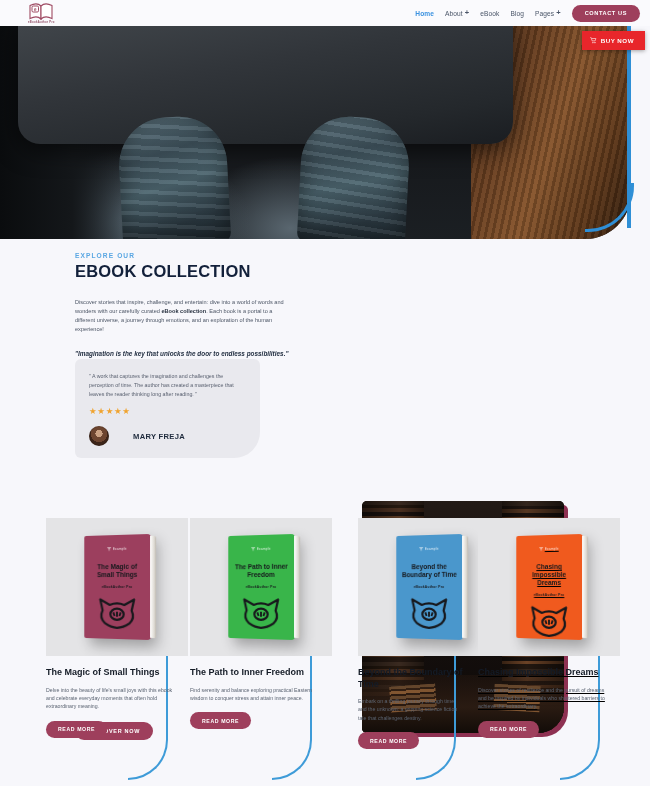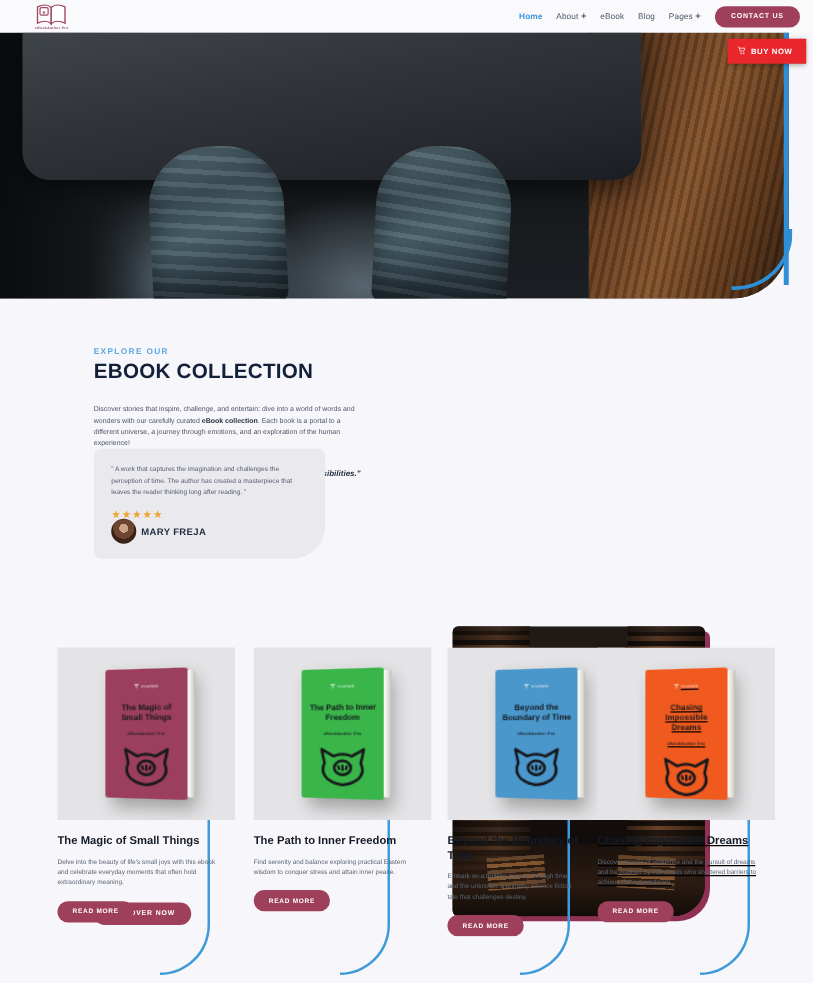--- a/index.html
+++ b/index.html
@@ -88,34 +88,34 @@
   .btn-buy {
     position: absolute; right: 5px; top: 5px; z-index: 30;
     background: #e8262b; color: #fff; border: none; cursor: pointer;
     font-size: 6.2px; font-weight: 700; letter-spacing: .5px;
     padding: 5.5px 11px 5.5px 8px; display: flex; align-items: center; gap: 4px;
     box-shadow: 0 1px 4px rgba(0,0,0,.35);
   }
 
   
   .collection { position: relative; padding: 26px 0 0 0; height: 280px; background: #f7f7fb; }
-  .col-left { position: absolute; left: 75px; top: 39px; width: 215px; }
+  .col-left { position: absolute; left: 75px; top: 13px; width: 215px; }
   .eyebrow { font-size: 6.6px; font-weight: 700; letter-spacing: 1.1px; color: #5aa7e3; }
   .heading { font-size: 16.5px; font-weight: 700; letter-spacing: .2px; color: #12203a; margin-top: 3px; }
   .body-copy { font-size: 5.6px; line-height: 1.62; color: #4d5666; margin-top: 17px; }
   .body-copy b { color: #2b3443; font-weight: 700; }
   .pullquote { font-size: 6.4px; font-style: italic; font-weight: 700; color: #1d2a3d; line-height: 1.55; margin-top: 15px; }
 
   .testimonial {
     position: absolute; left: 75px; top: 120px; width: 185px; padding: 13px 14px 12px 14px;
     background: #e9e9ee; border-radius: 6px 6px 26px 6px;
   }
   .t-quote { font-size: 5.3px; line-height: 1.68; color: #5a6170; }
   .stars { margin-top: 8px; font-size: 8.5px; letter-spacing: .7px; color: #f0a32e; line-height: 1; }
-  .t-person { display: flex; align-items: center; gap: 4px; }
+  .t-person { display: flex; align-items: center; gap: 24px; margin-top: 11px; }
   .avatar {
     width: 20px; height: 20px; border-radius: 50%; overflow: hidden; flex: none;
     background: radial-gradient(circle at 50% 38%, #caa183 0 22%, #6d4530 23% 52%, #3d2519 53% 100%);
     box-shadow: inset 0 0 0 1px rgba(0,0,0,.12);
   }
   .t-name { font-size: 7.6px; font-weight: 700; color: #1e2a3c; letter-spacing: .3px; }
 
   .btn-discover {
     position: absolute; left: 75px; top: 483px; background: #9e3f5c; color: #fff;
     border: none; cursor: pointer; font-size: 5.5px; font-weight: 700; letter-spacing: .7px;
@@ -174,21 +174,21 @@
     background: repeating-linear-gradient(180deg,#6a4a2e 0 3px, #321f13 3px 5px, #8a5c34 5px 8px, #2a1a10 8px 10px);
     opacity:.9;
   }
   .lib-stack.a { left: 28px; transform: rotate(-4deg); }
   .lib-stack.b { right: 24px; transform: rotate(3deg); }
 
   
   .cards { position: absolute; left: 0; top: 518px; width: 650px; height: 276px; }
   .card { position: absolute; top: 0; width: 142px; }
   .card.c0 { left: 46px; }
-  .card.c1 { left: 203px; }
+  .card.c1 { left: 190px; }
   .card.c2 { left: 334px; padding-left: 24px; }
   .card.c3 { left: 478px; text-decoration: underline; }
 
   .cover-box {
     position: relative; width: 142px; height: 138px; background: #e4e4e6;
     display: flex; align-items: center; justify-content: center; overflow: hidden;
   }
   .book {
     position: relative; width: 68px; height: 104px; border-radius: 2px 4px 4px 2px;
     box-shadow: 6px 7px 14px rgba(0,0,0,.3);

